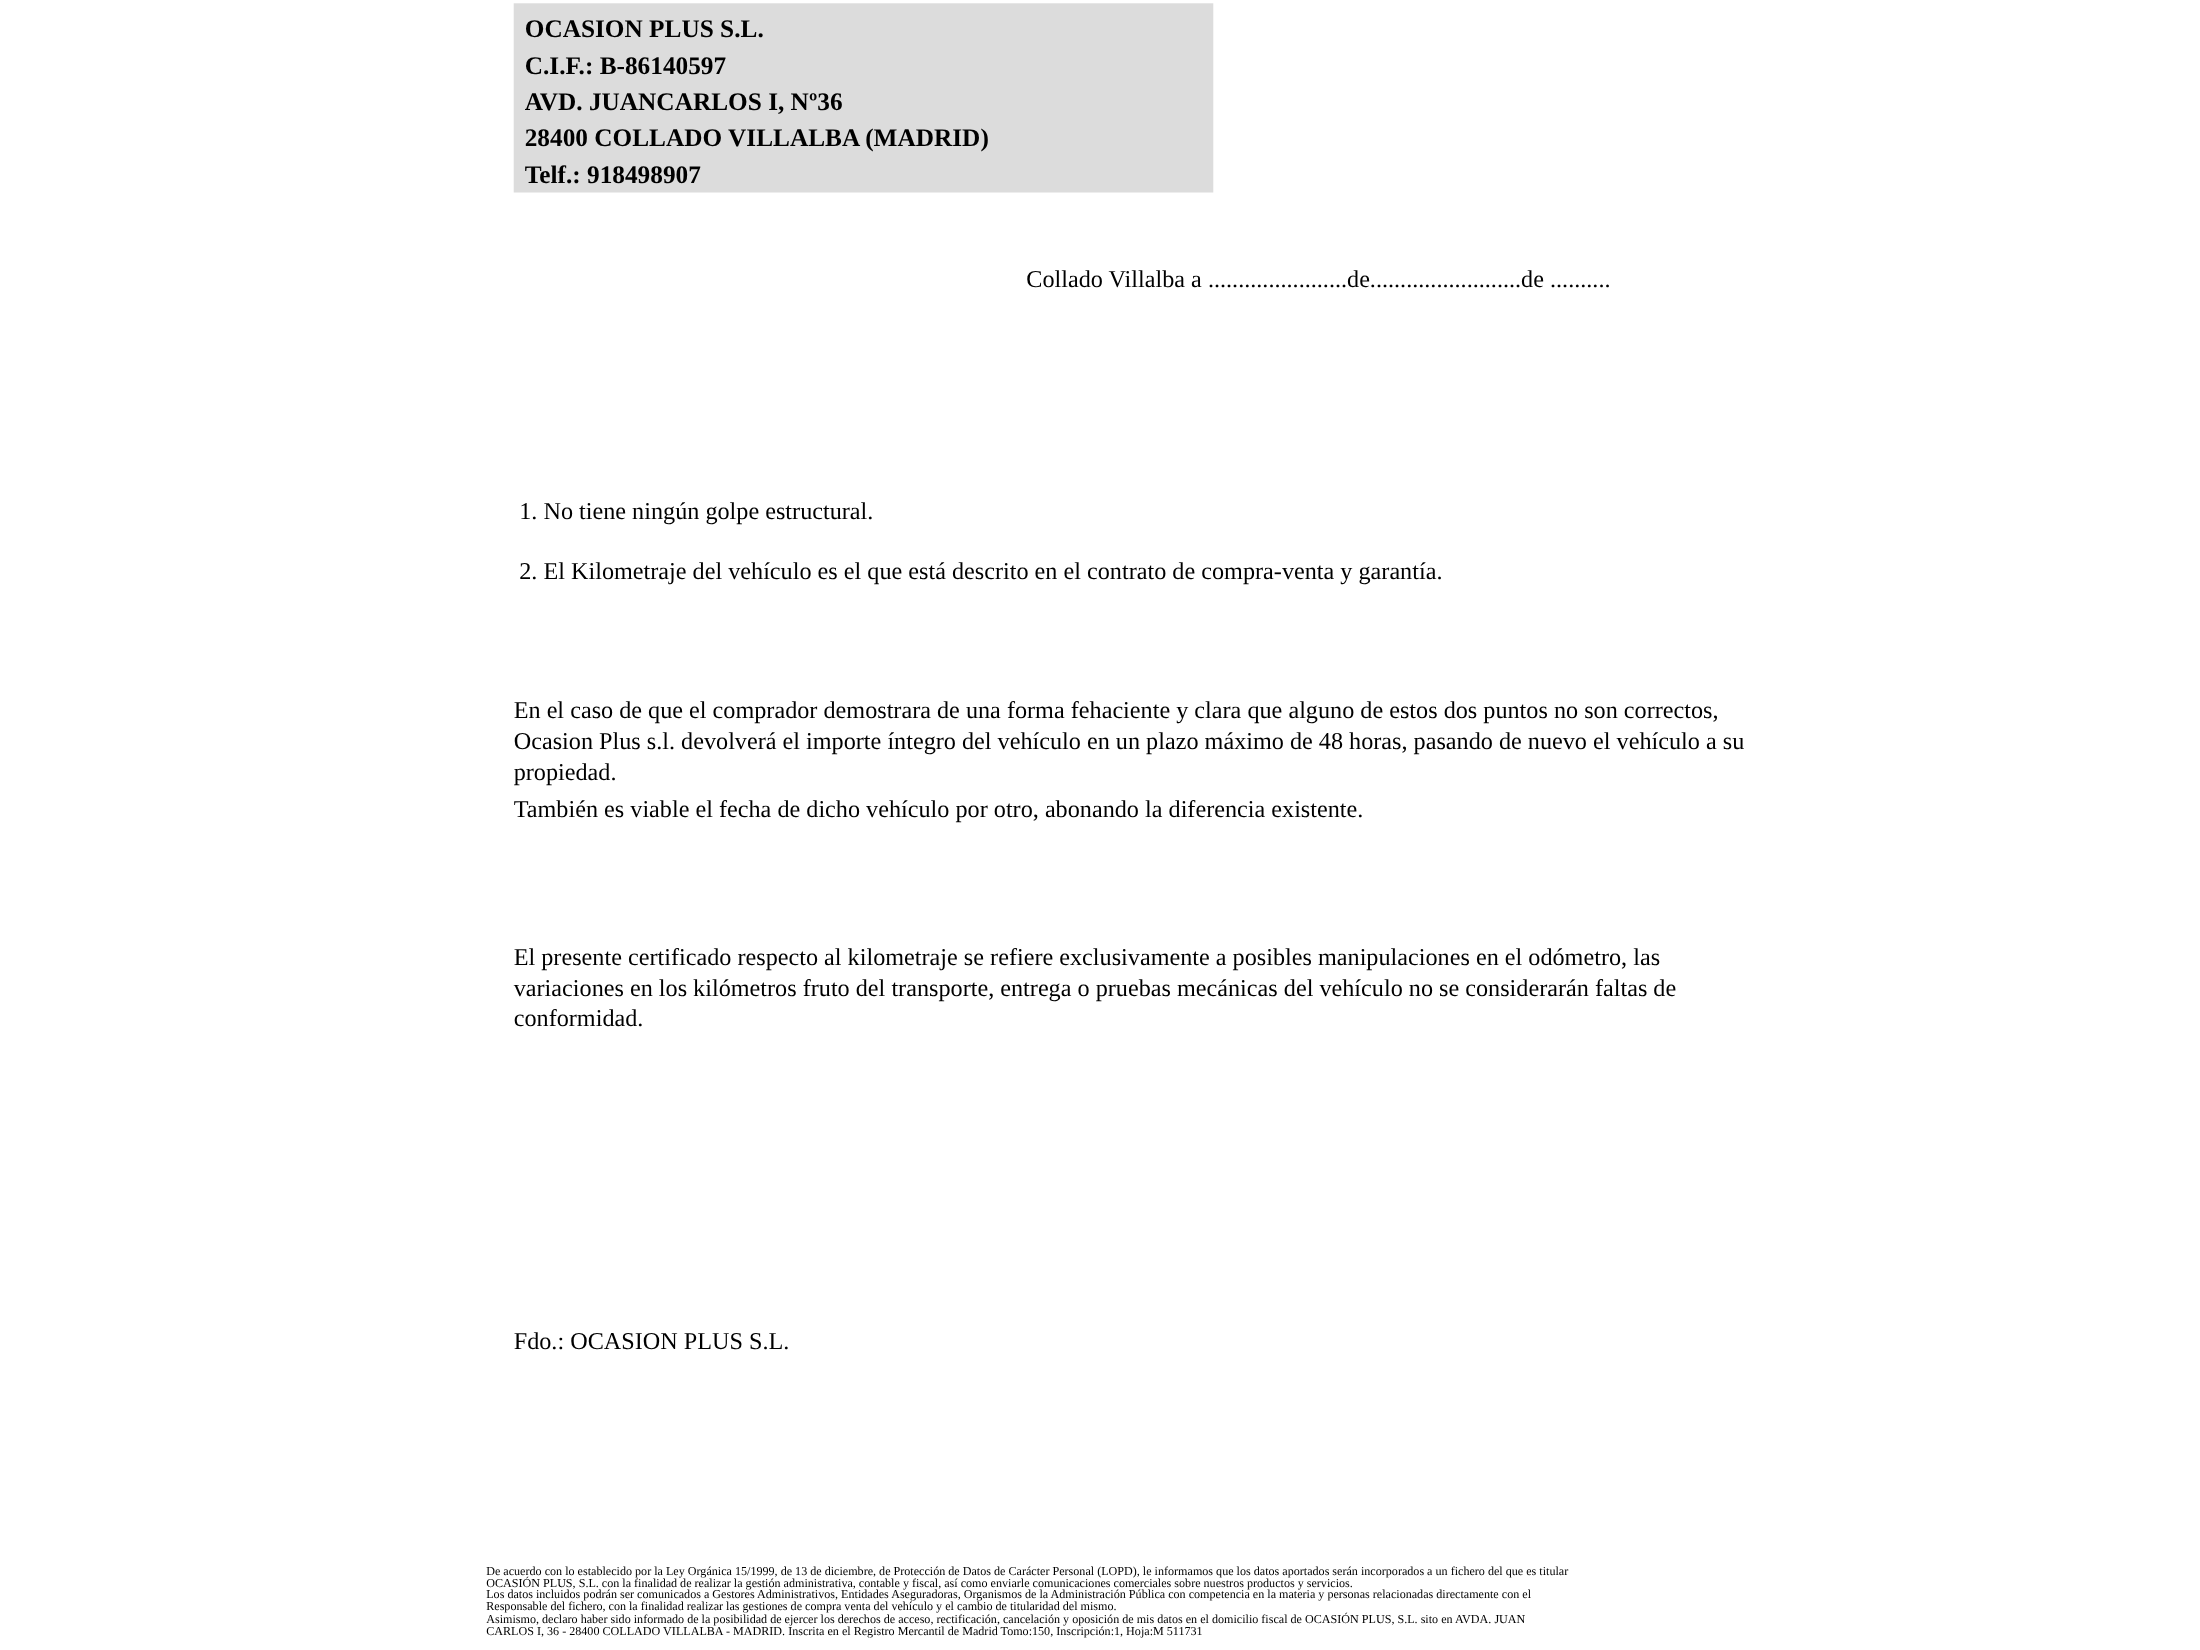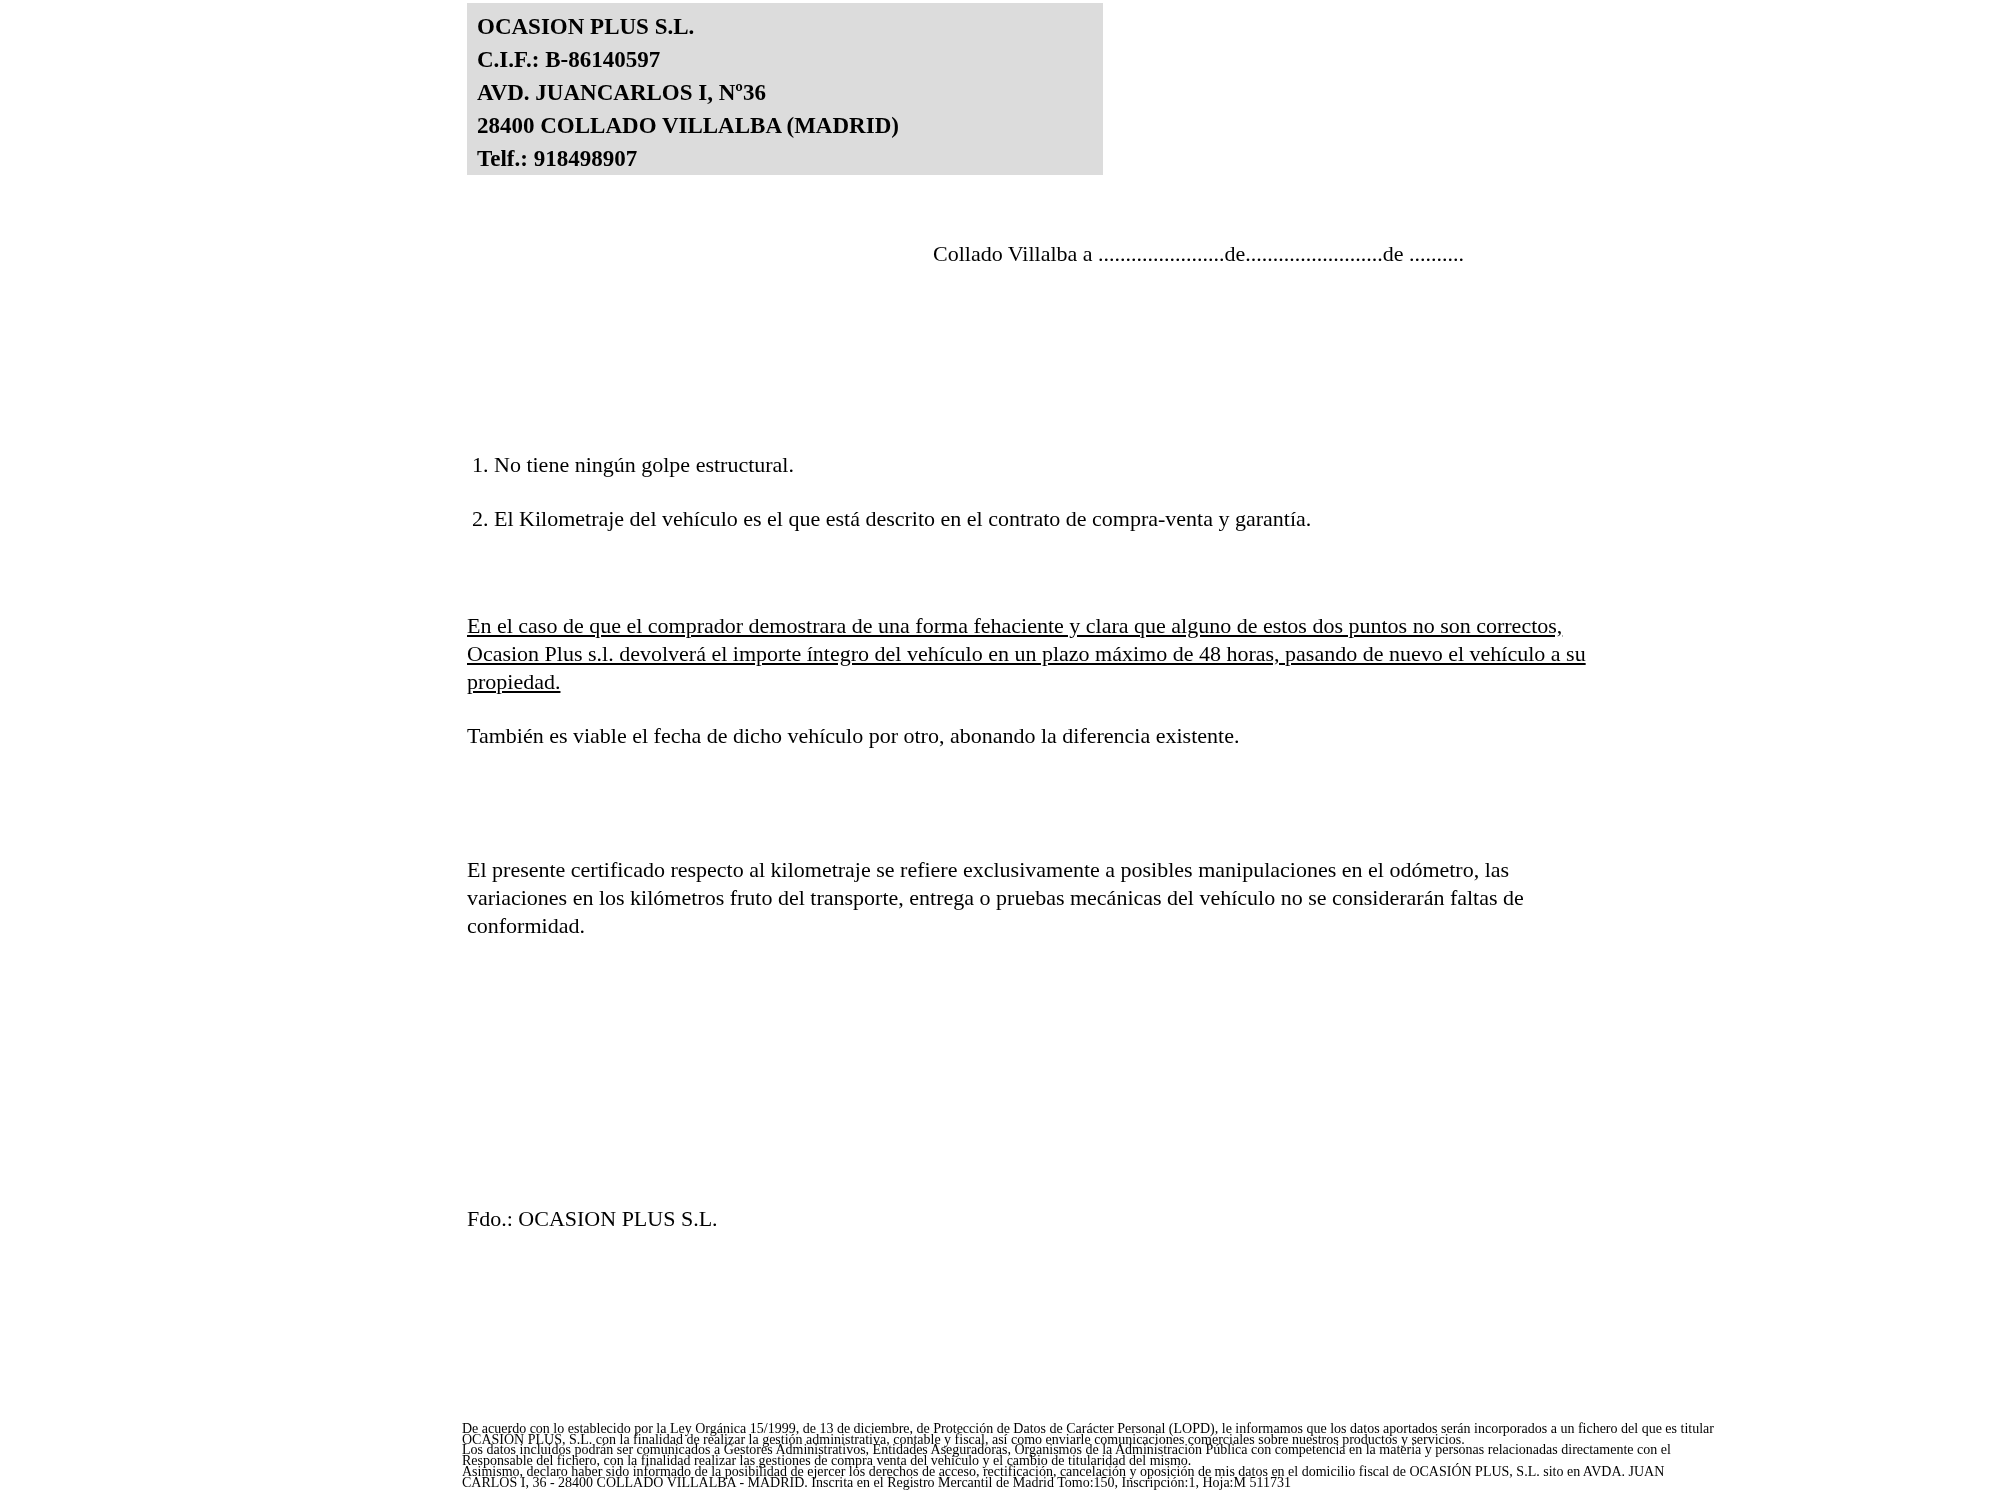--- a/index.html
+++ b/index.html
@@ -53,35 +53,35 @@
   }
   .point-1 { top: 452px; }
   .point-2 { top: 506px; }
   .para {
     position: absolute;
     left: 467px;
     width: 1130px;
     font-size: 22px;
     line-height: 28px;
   }
-  .para-1 { top: 612px; text-decoration: underline; }
+  .para-1 { top: 632px; }
   .para-2 { top: 722px; }
   .para-3 { top: 776px; }
   .para-4 { top: 856px; }
   .signature {
     position: absolute;
     left: 467px;
     top: 1206px;
     font-size: 22px;
   }
   .legal {
     position: absolute;
-    left: 462px;
+    left: 442px;
     top: 1424px;
-    font-size: 14px;
+    font-size: 11px;
     line-height: 10.7px;
   }
   .legal .legal-line { white-space: nowrap; }
 </style>
 </head>
 <body>
 
 <div class="sheet">
 
   <div class="company-block">

